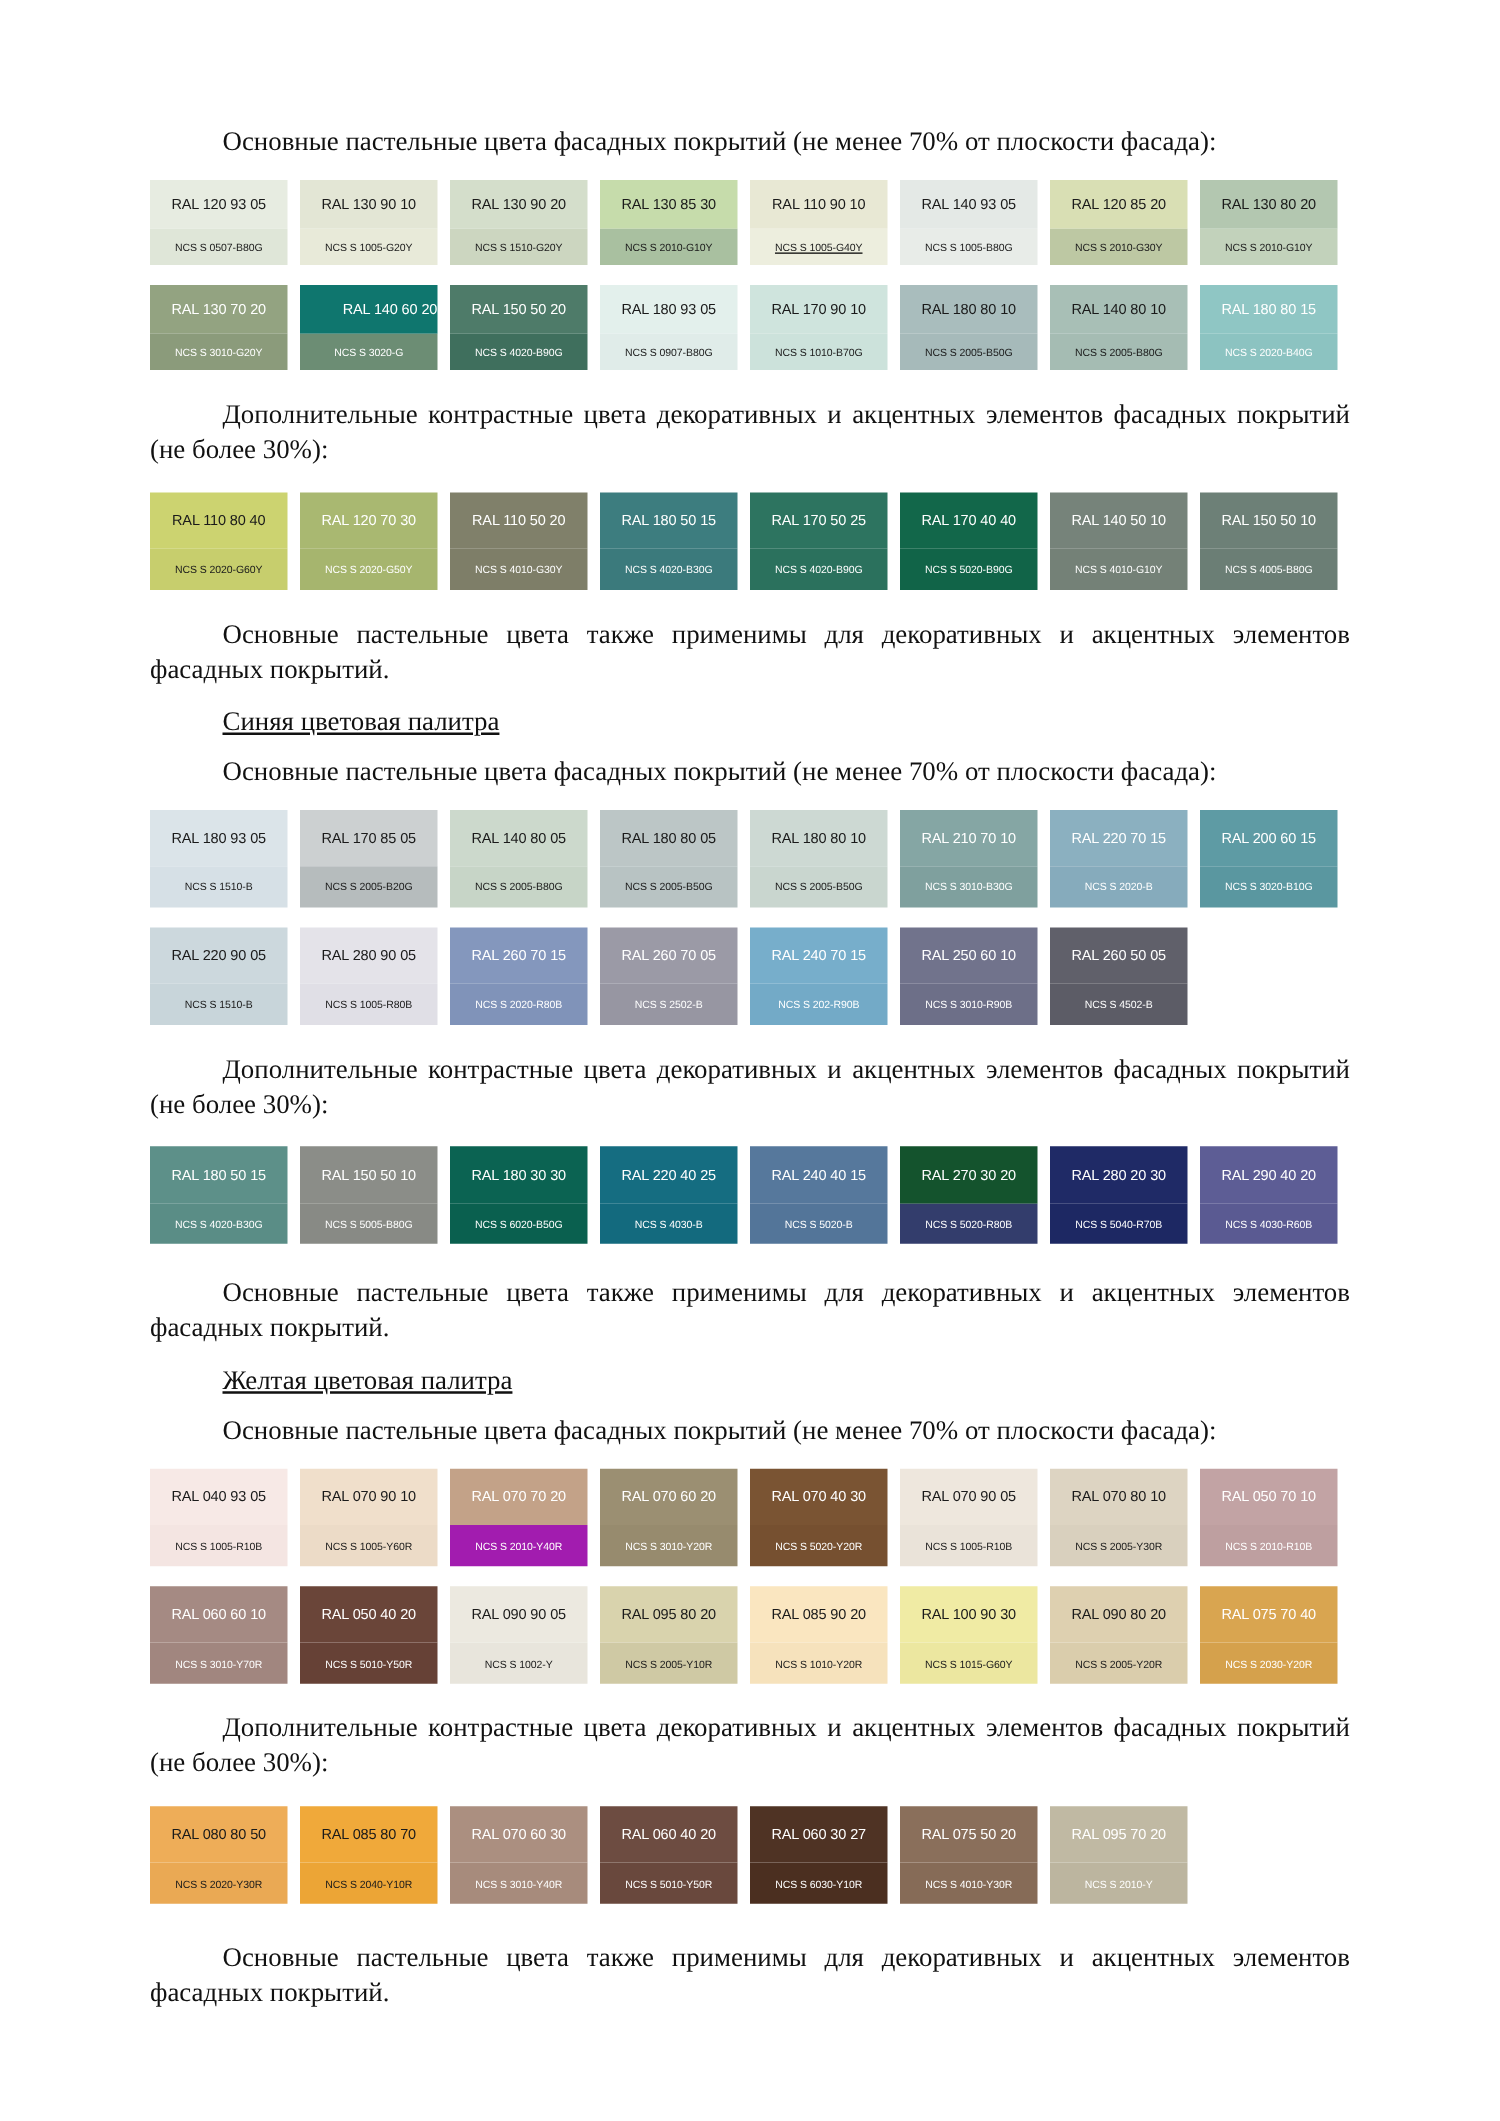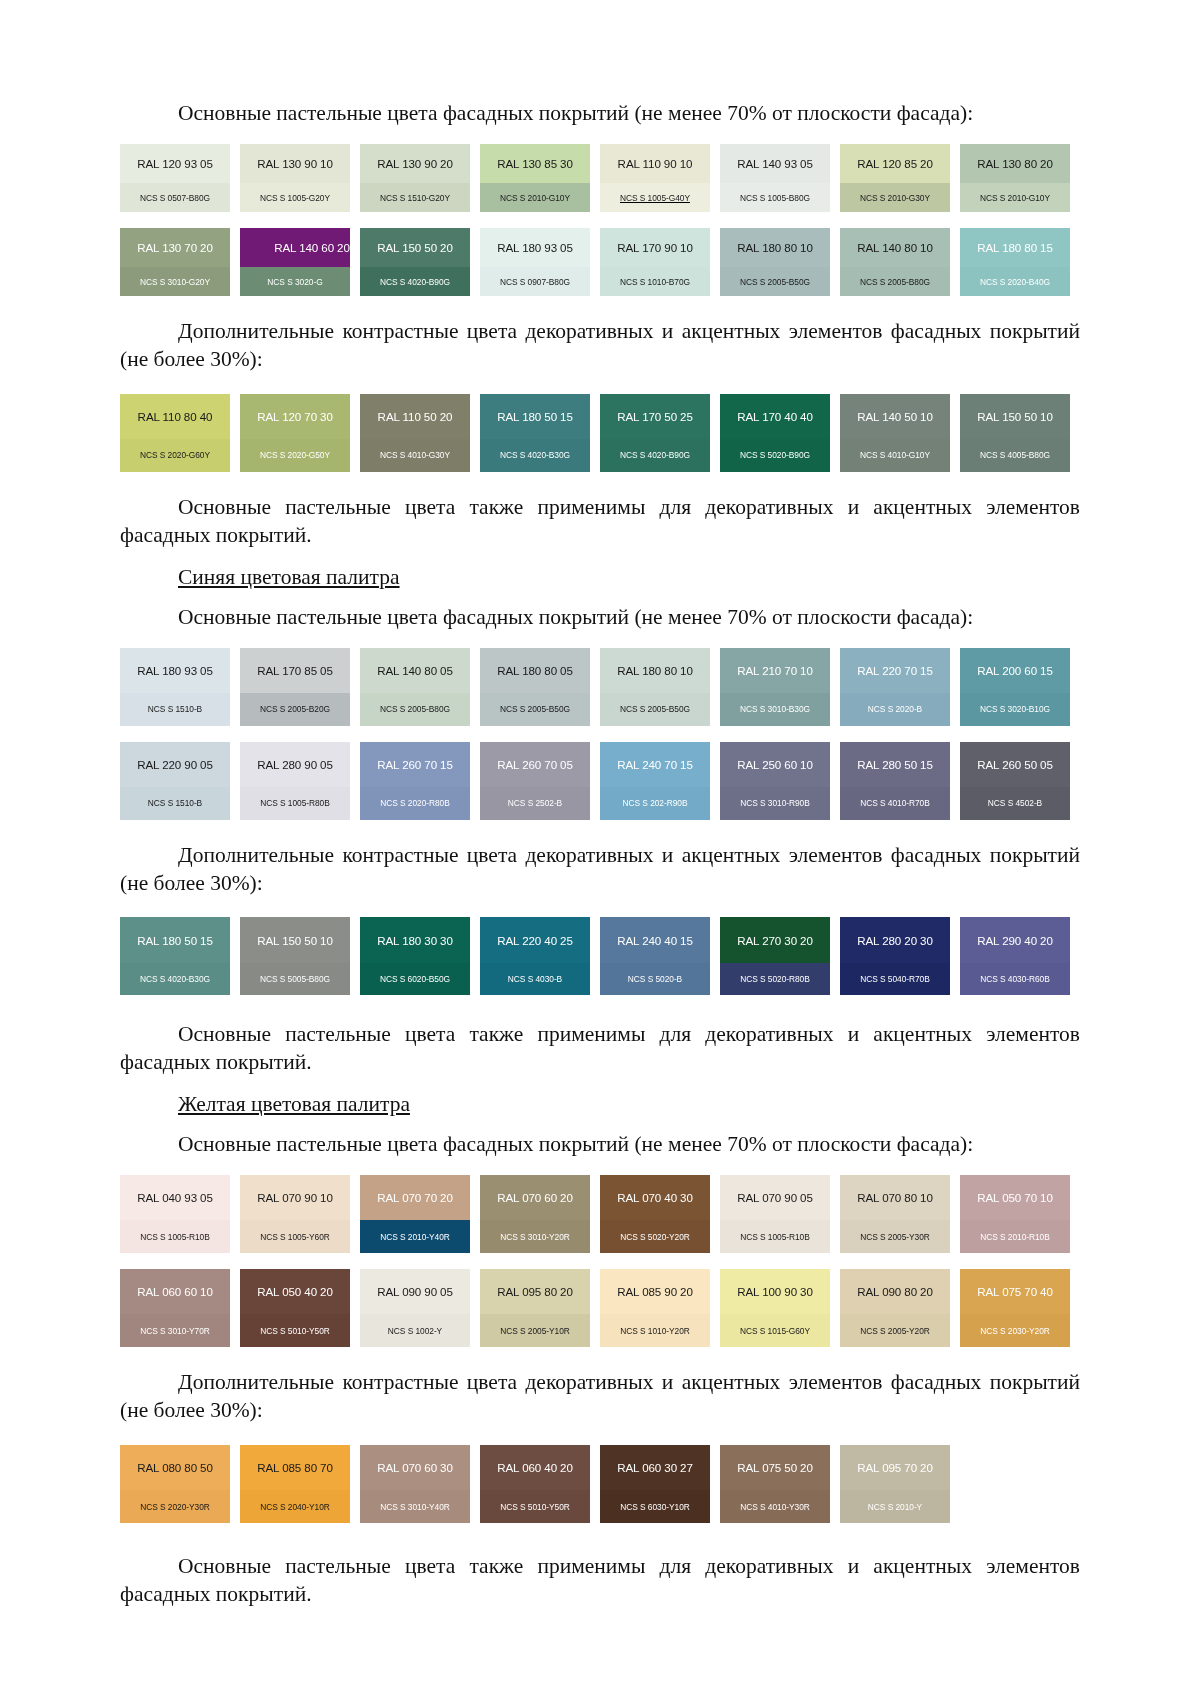--- a/index.html
+++ b/index.html
@@ -170,21 +170,21 @@
   <div class="swatch-row">
       <div class="swatch">
         <div class="top" style="background: rgb(147, 163, 129);">
           <span class="ral" style="color: rgb(255, 255, 255);">RAL 130 70 20</span>
         </div>
         <div class="bot" style="background: rgb(139, 155, 123);">
           <span class="ncs" style="color: rgb(255, 255, 255);">NCS S 3010-G20Y</span>
         </div>
       </div>
       <div class="swatch">
-        <div class="top" style="background: #701a75; padding-left: 34px;">
+        <div class="top" style="background: #0f766e; padding-left: 34px;">
           <span class="ral" style="color: rgb(255, 255, 255);">RAL 140 60 20</span>
         </div>
         <div class="bot" style="background: rgb(108, 141, 116);">
           <span class="ncs" style="color: rgb(255, 255, 255);">NCS S 3020-G</span>
         </div>
       </div>
       <div class="swatch">
         <div class="top" style="background: rgb(78, 123, 105);">
           <span class="ral" style="color: rgb(255, 255, 255);">RAL 150 50 20</span>
         </div>
@@ -422,28 +422,20 @@
       </div>
       <div class="swatch tall">
         <div class="top" style="background: rgb(113, 115, 140);">
           <span class="ral" style="color: rgb(255, 255, 255);">RAL 250 60 10</span>
         </div>
         <div class="bot" style="background: rgb(109, 111, 136);">
           <span class="ncs" style="color: rgb(255, 255, 255);">NCS S 3010-R90B</span>
         </div>
       </div>
       <div class="swatch tall">
-        <div class="top" style="background: rgb(107, 107, 133);">
-          <span class="ral" style="color: rgb(255, 255, 255);">RAL 280 50 15</span>
-        </div>
-        <div class="bot" style="background: rgb(103, 103, 129);">
-          <span class="ncs" style="color: rgb(255, 255, 255);">NCS S 4010-R70B</span>
-        </div>
-      </div>
-      <div class="swatch tall">
         <div class="top" style="background: rgb(96, 96, 106);">
           <span class="ral" style="color: rgb(255, 255, 255);">RAL 260 50 05</span>
         </div>
         <div class="bot" style="background: rgb(92, 92, 102);">
           <span class="ncs" style="color: rgb(255, 255, 255);">NCS S 4502-B</span>
         </div>
       </div>
     </div>
   <div class="sp-22"></div>
 
@@ -538,21 +530,21 @@
           <span class="ral" style="color: rgb(26, 26, 26);">RAL 070 90 10</span>
         </div>
         <div class="bot" style="background: rgb(236, 219, 199);">
           <span class="ncs" style="color: rgb(26, 26, 26);">NCS S 1005-Y60R</span>
         </div>
       </div>
       <div class="swatch tall">
         <div class="top" style="background: rgb(195, 162, 136);">
           <span class="ral" style="color: rgb(255, 255, 255);">RAL 070 70 20</span>
         </div>
-        <div class="bot" style="background: #0c4a6e;">
+        <div class="bot" style="background: #a21caf;">
           <span class="ncs" style="color: rgb(255, 255, 255);">NCS S 2010-Y40R</span>
         </div>
       </div>
       <div class="swatch tall">
         <div class="top" style="background: rgb(155, 143, 114);">
           <span class="ral" style="color: rgb(255, 255, 255);">RAL 070 60 20</span>
         </div>
         <div class="bot" style="background: rgb(151, 139, 110);">
           <span class="ncs" style="color: rgb(255, 255, 255);">NCS S 3010-Y20R</span>
         </div>

